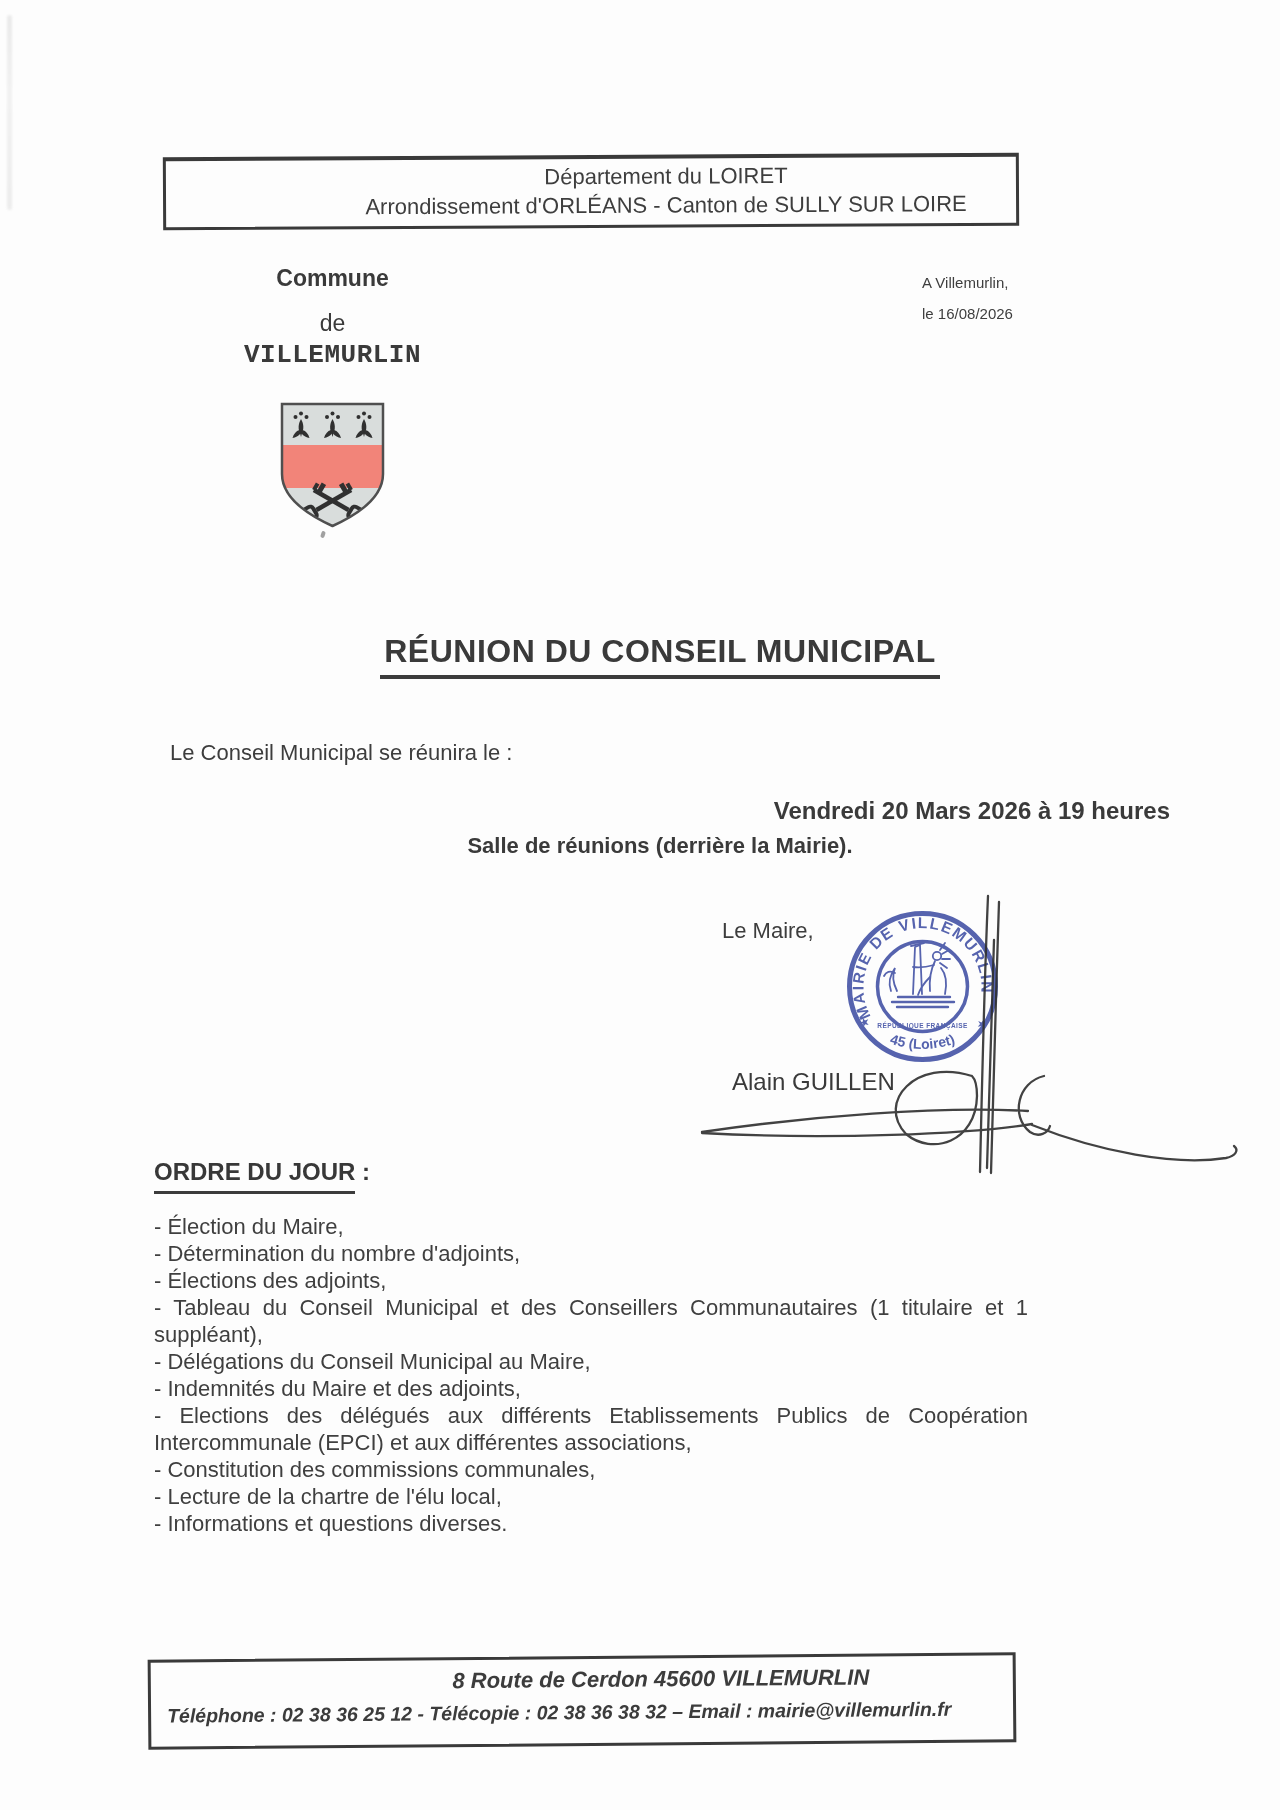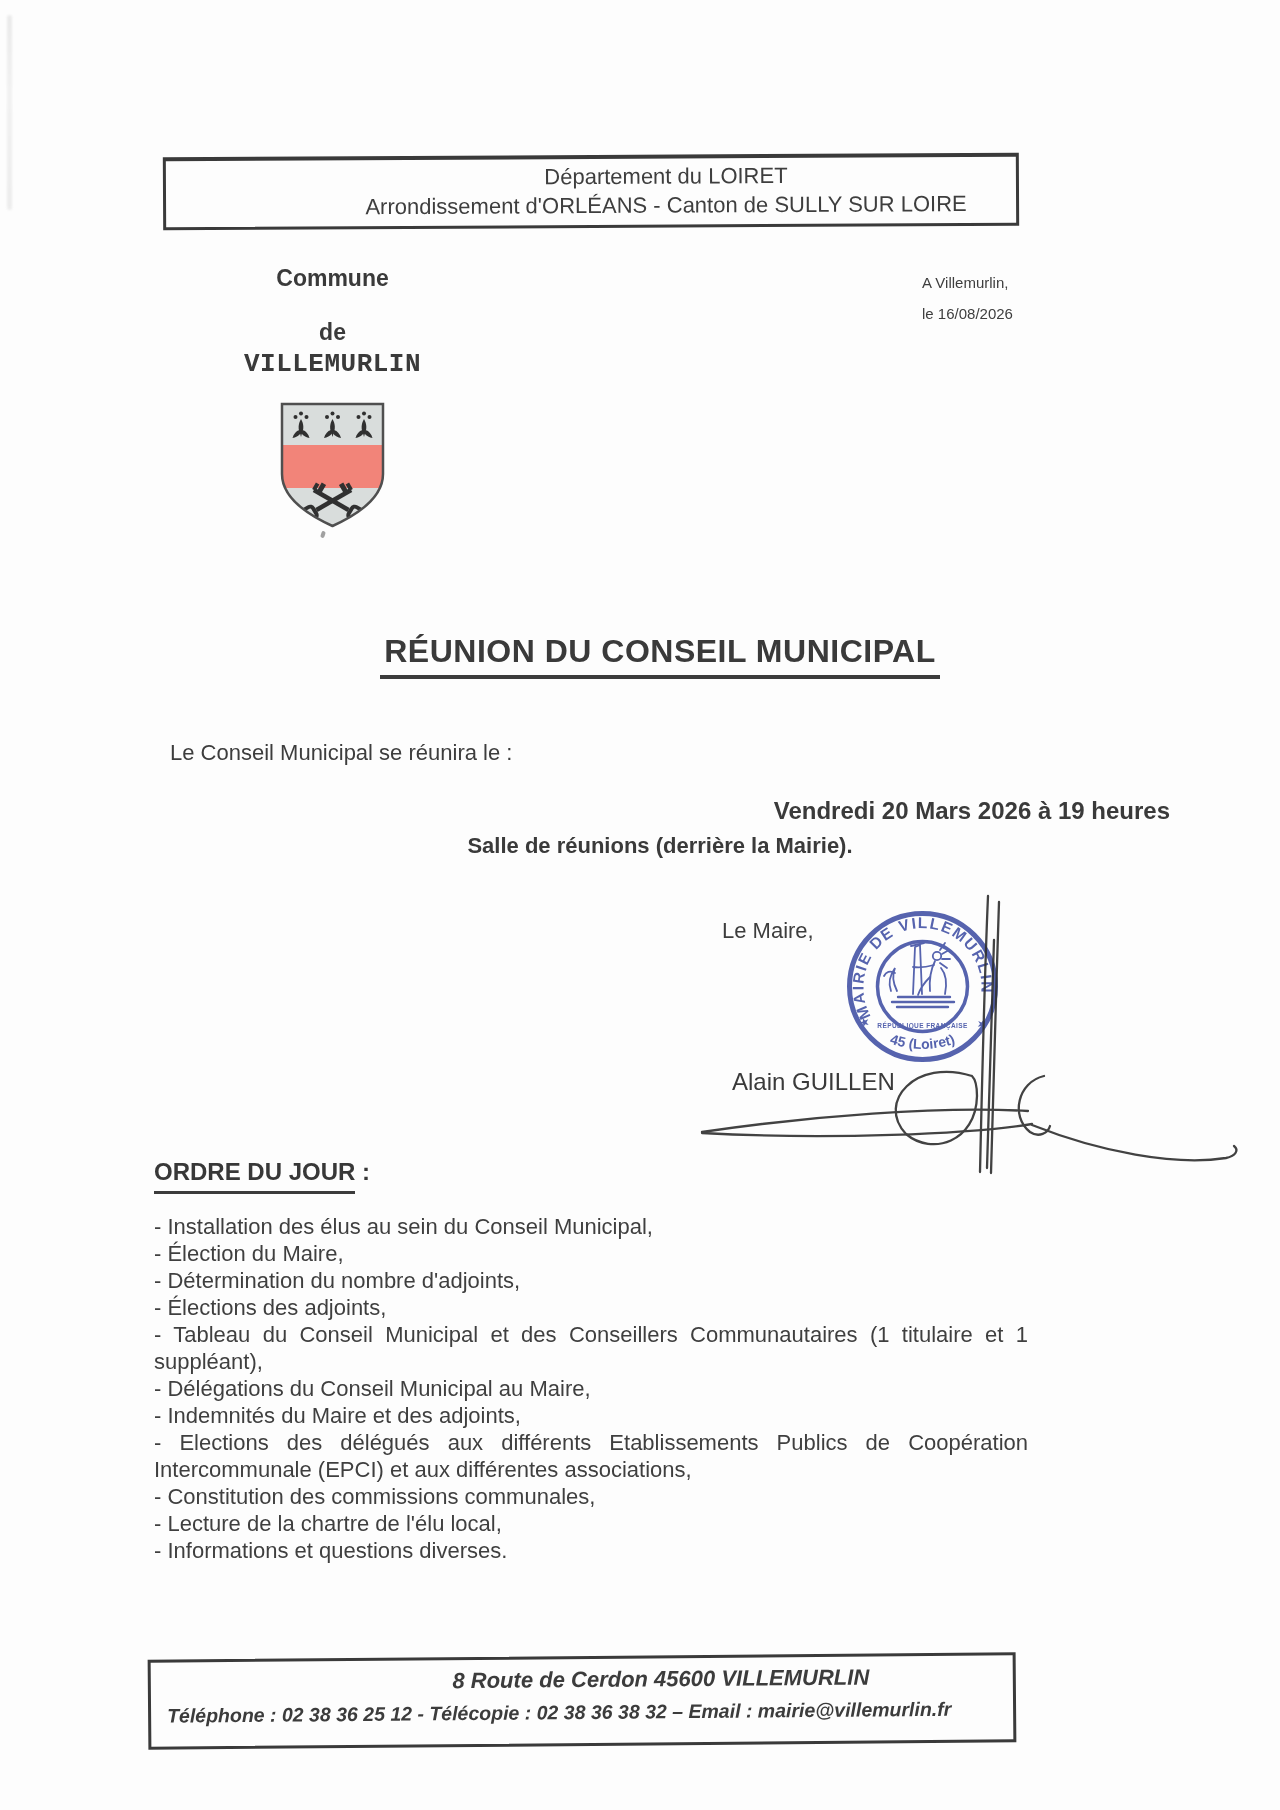--- a/index.html
+++ b/index.html
@@ -20,21 +20,21 @@
 
   
   .hdr-box{left:163px;top:155px;width:850px;height:66px;
     border:3px solid #3a3a3a;border-top-width:4px;transform:rotate(-0.3deg);}
   .hdr-text{position:absolute;left:130px;top:3px;width:740px;text-align:center;
     font-size:22px;line-height:29px;color:#3e3e3e;}
 
   
   .commune{left:230px;top:263px;width:205px;text-align:center;color:#3a3a3a;}
   .commune .c1{font-size:23px;font-weight:bold;line-height:30px;}
-  .commune .c2{font-size:23px;font-weight:bold;line-height:30px;margin-top:24px;}
+  .commune .c2{font-size:23px;font-weight:normal;line-height:30px;margin-top:15px;}
   .commune .c3{font-size:26px;font-weight:bold;line-height:32px;margin-top:1px;letter-spacing:.5px;font-family:Liberation Mono, monospace;}
 
   
   .pdate{left:922px;top:267px;font-size:15px;line-height:31px;color:#3e3e3e;}
 
   
   .shield{left:277px;top:400px;}
 
   
   .title-wrap{left:320px;top:633px;width:680px;text-align:center;}
@@ -187,21 +187,20 @@
     <path d="M 412,245 C 480,272 555,286 606,278 C 616,276 619,270 614,266"></path>
   </g>
 </svg>
 
 <div class="abs mayor-name nowrap">Alain GUILLEN</div>
 
 <div class="abs agenda-head nowrap">
   <span class="u">ORDRE DU JOUR</span><span> :</span>
 </div>
 <div class="abs agenda">
-  <div class="item">- Installation des élus au sein du Conseil Municipal,</div>
   <div class="item">- Élection du Maire,</div>
   <div class="item">- Détermination du nombre d'adjoints,</div>
   <div class="item">- Élections des adjoints,</div>
   <div class="item wrap2">- Tableau du Conseil Municipal et des Conseillers Communautaires (1 titulaire et 1 suppléant),</div>
   <div class="item">- Délégations du Conseil Municipal au Maire,</div>
   <div class="item">- Indemnités du Maire et des adjoints,</div>
   <div class="item wrap2">- Elections des délégués aux différents Etablissements Publics de Coopération Intercommunale (EPCI) et aux différentes associations,</div>
   <div class="item">- Constitution des commissions communales,</div>
   <div class="item">- Lecture de la chartre de l'élu local,</div>
   <div class="item">- Informations et questions diverses.</div>

